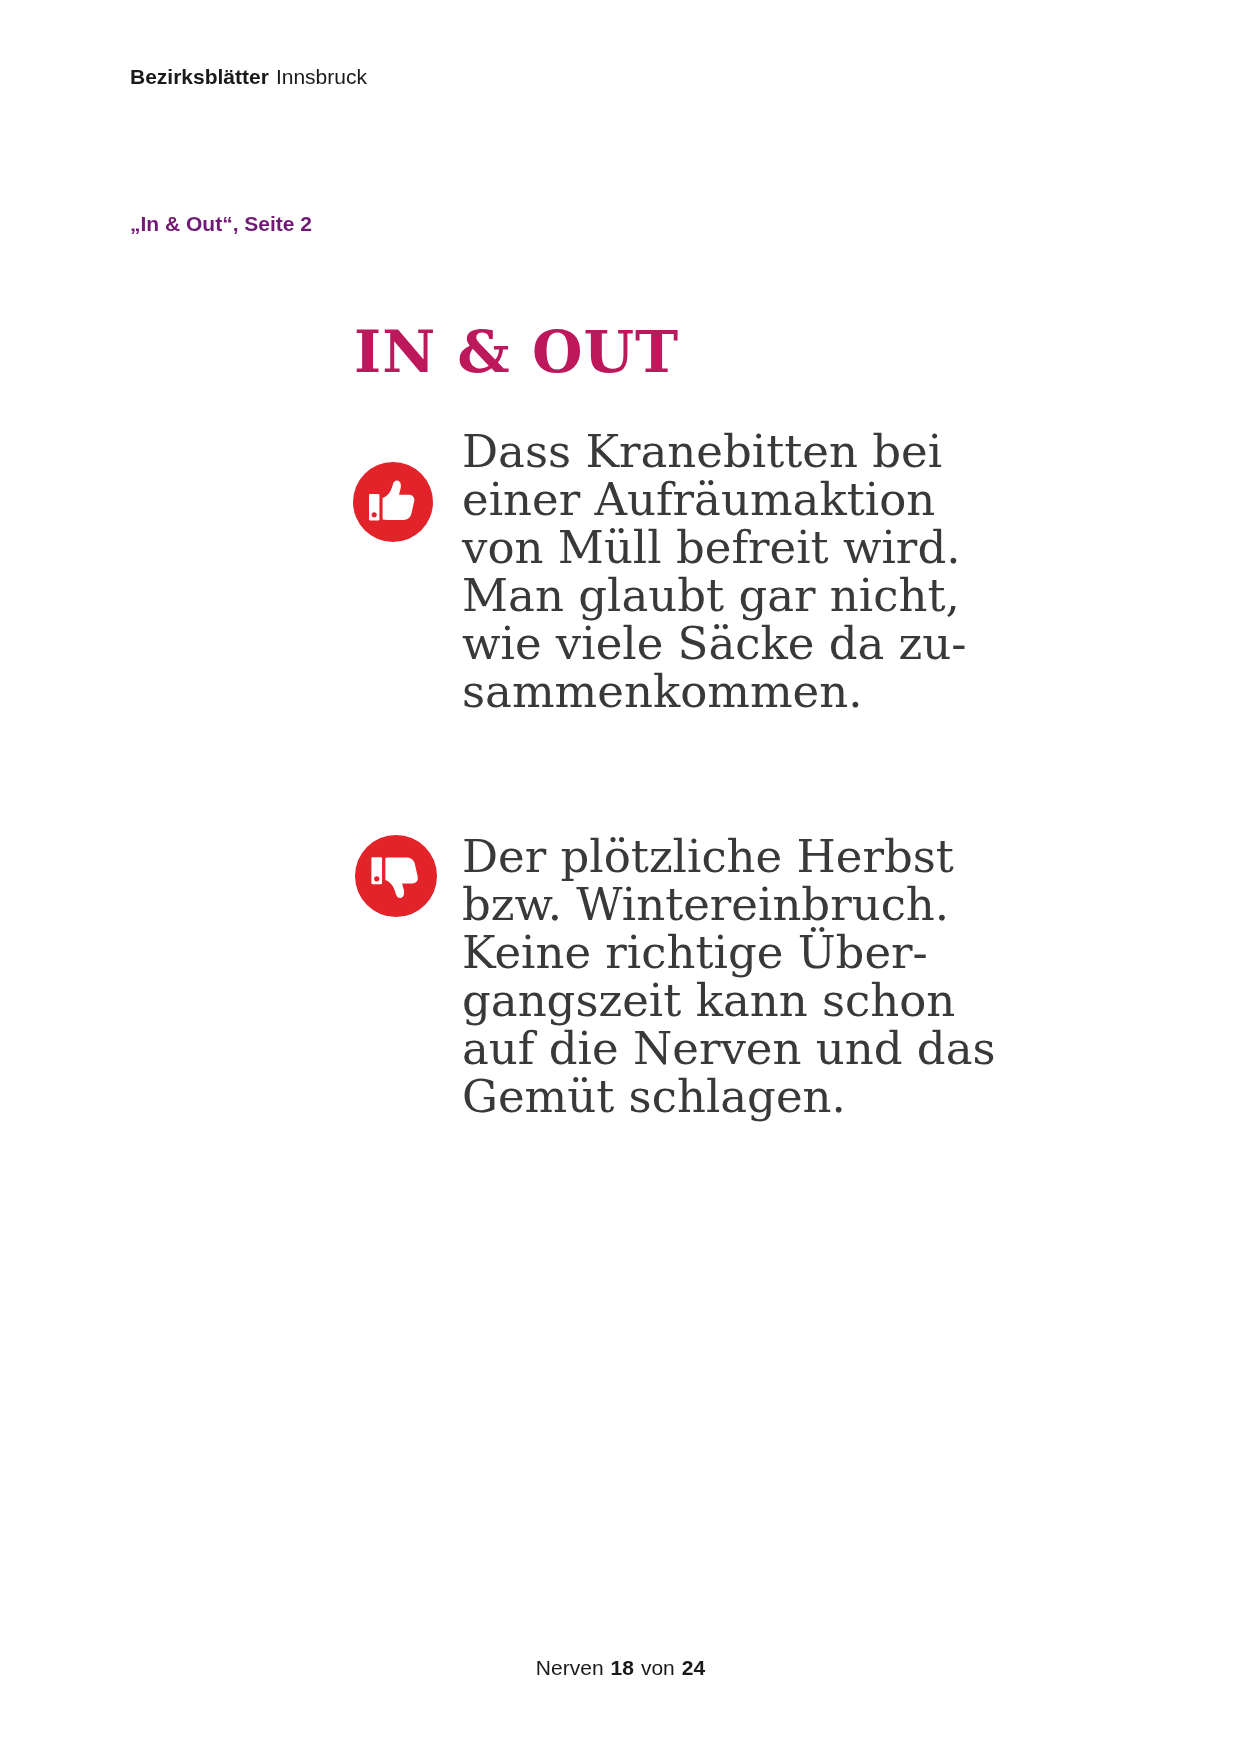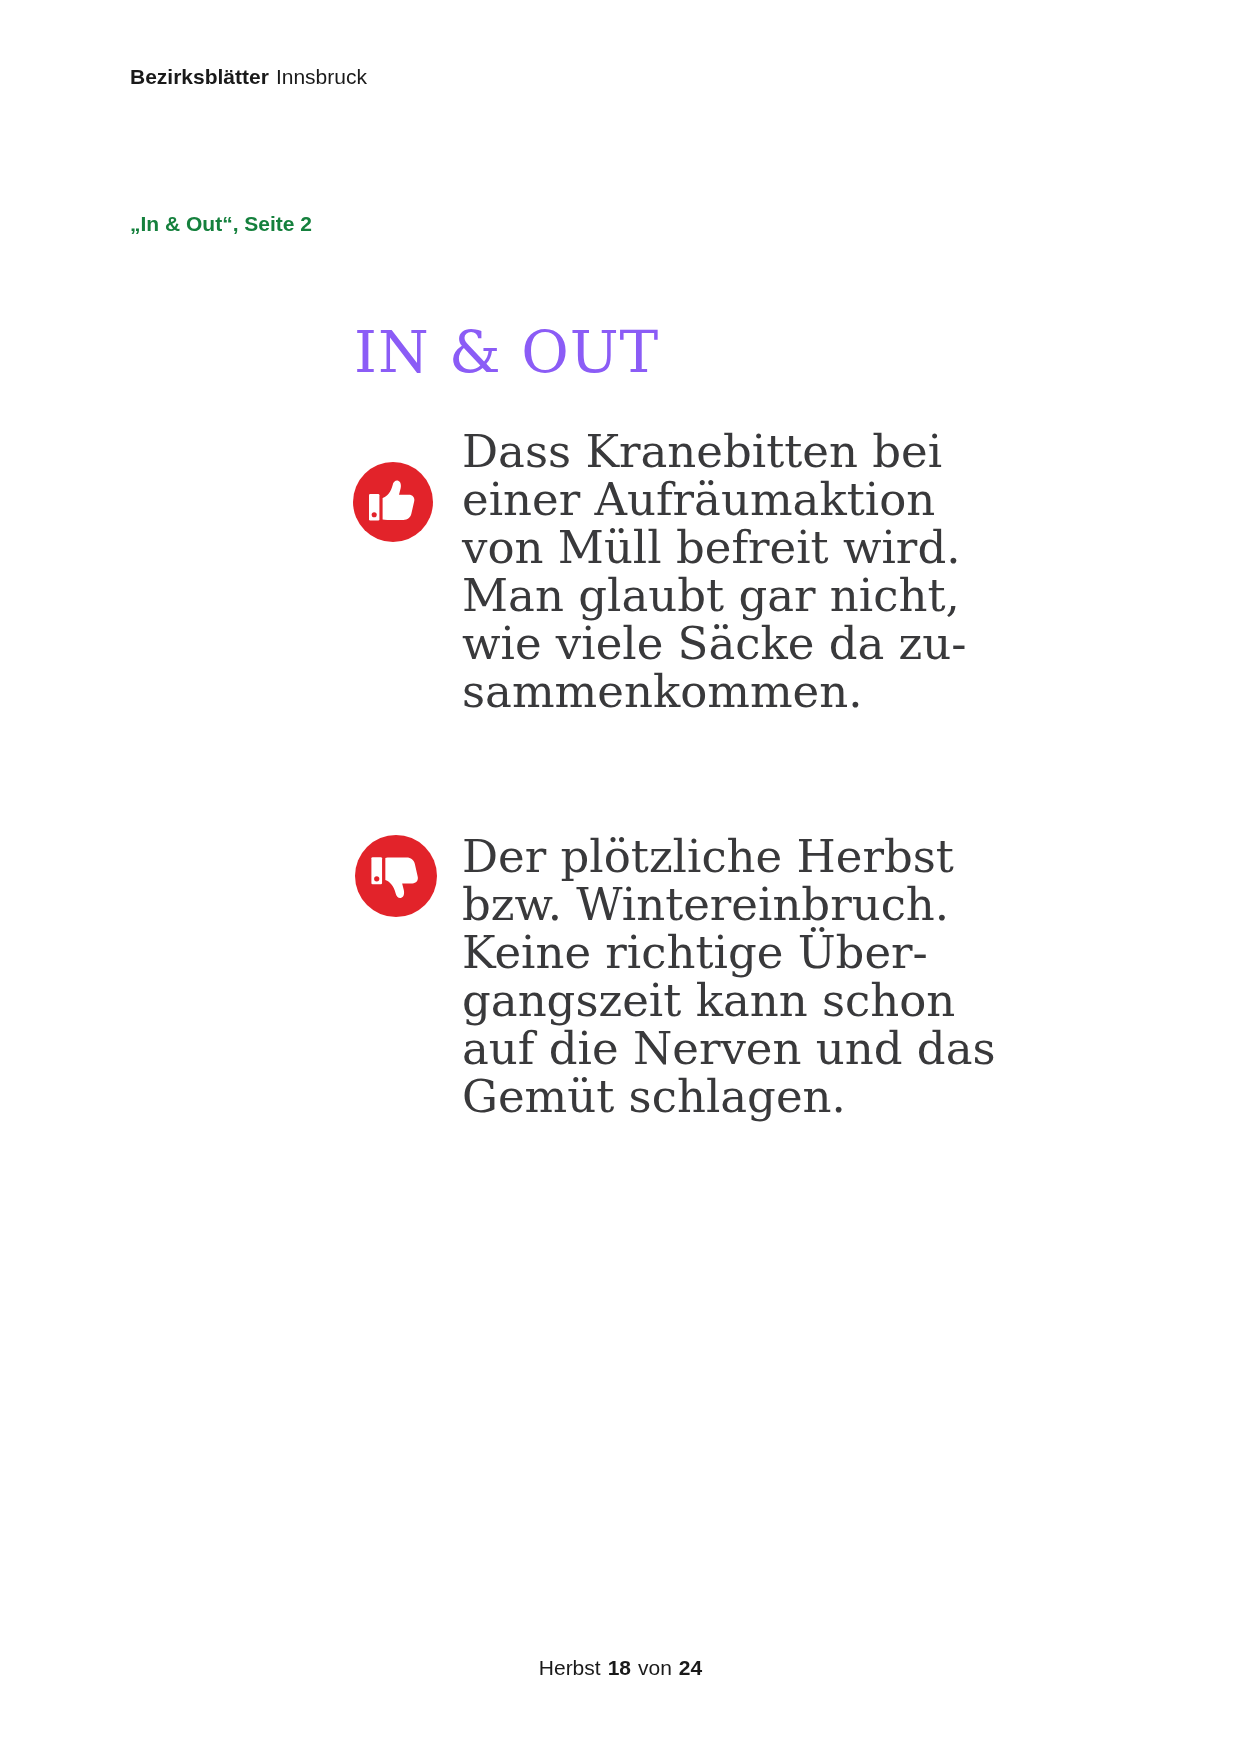--- a/index.html
+++ b/index.html
@@ -26,33 +26,33 @@
   }
   .doc-header .pub { font-weight: bold; }
 
   
   .doc-subtitle {
     position: absolute;
     left: 130px;
     top: 212px;
     font-size: 21px;
     font-weight: bold;
-    color: #15803d;
+    color: #701a75;
   }
 
   
   .clip-title {
     position: absolute;
     left: 354px;
     top: 318px;
     font-family: "DejaVu Serif", serif;
-    font-weight: normal;
+    font-weight: bold;
     font-size: 58px;
     letter-spacing: 1px;
-    color: #8b5cf6;
+    color: #be185d;
   }
 
   .sentiment-icon {
     position: absolute;
     width: 80px;
     height: 80px;
   }
   .icon-up   { left: 353px; top: 462px; }
   .icon-down { left: 355px; top: 835px; width: 82px; height: 82px; }
 
@@ -120,19 +120,19 @@
   </svg>
 
   <div class="clip-text text-down">Der plötzliche Herbst
 bzw. Wintereinbruch.
 Keine richtige Über-
 gangszeit kann schon
 auf die Nerven und das
 Gemüt schlagen.</div>
 
   <div class="doc-footer">
-    <span>Herbst</span>
+    <span>Nerven</span>
     <span class="num">18</span>
     <span>von</span>
     <span class="num">24</span>
   </div>
 
 </div>
 
 </body></html>

